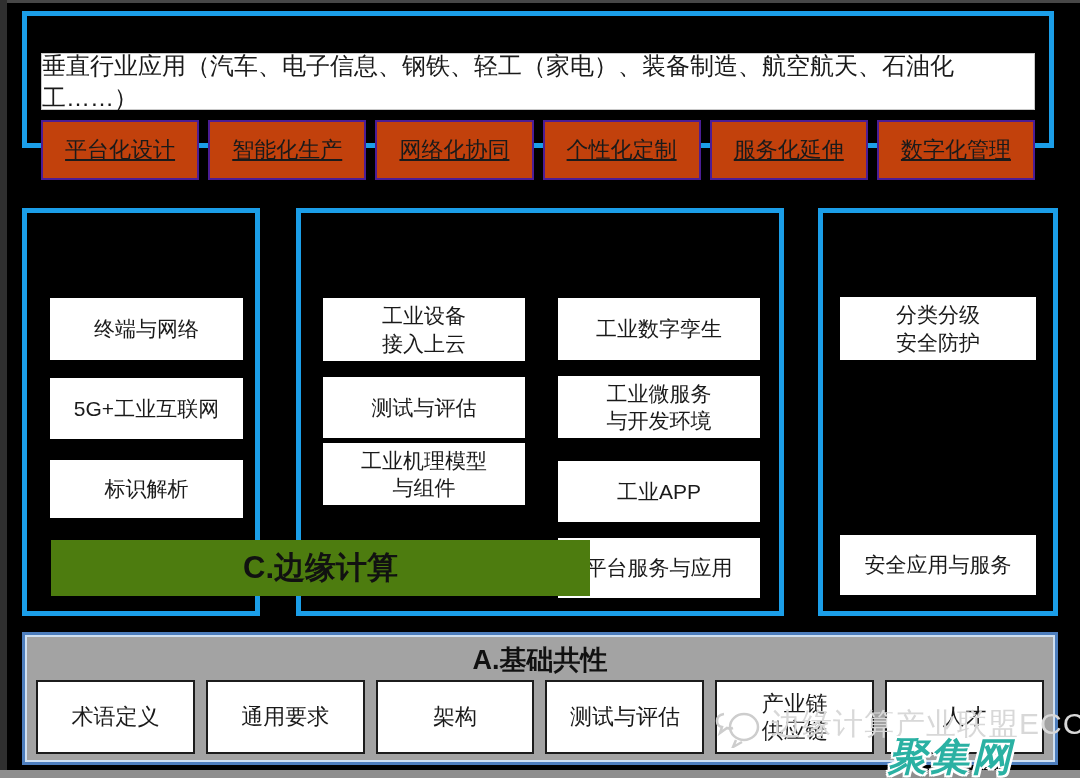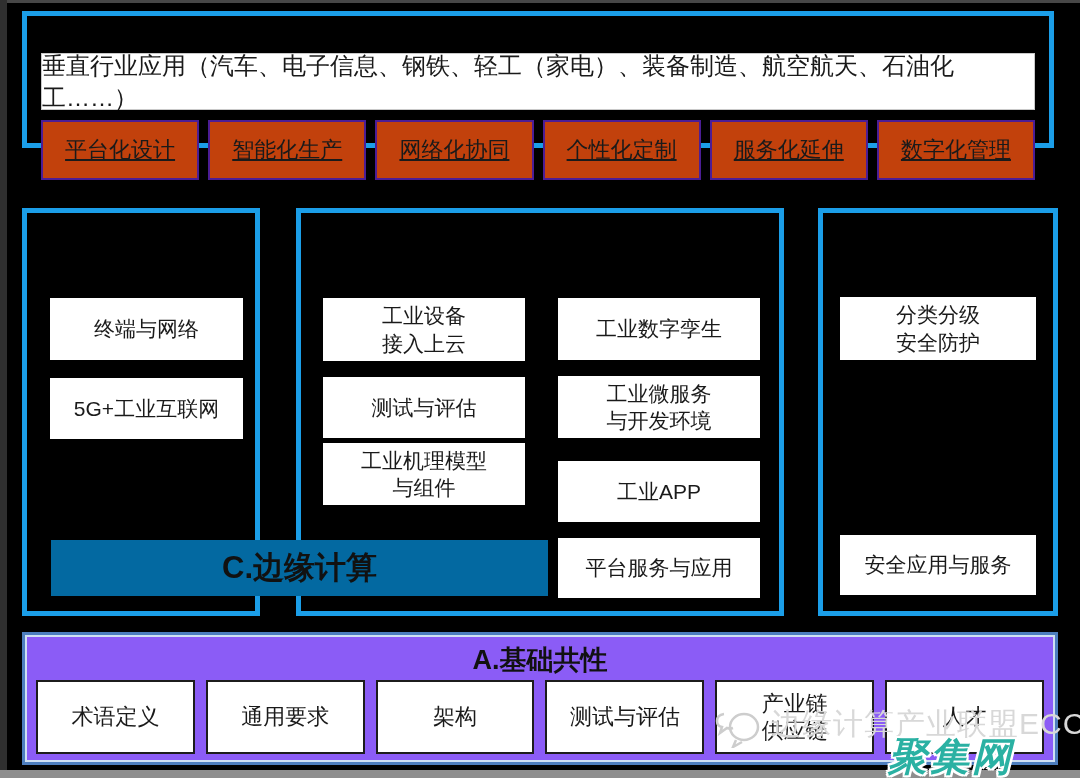--- a/index.html
+++ b/index.html
@@ -29,25 +29,25 @@
   .nbox{left:23px;width:193px;}
   .n1{top:85px;height:62px;} .n2{top:165px;height:61px;} .n3{top:247px;height:58px;}
 
   .pl{left:22px;width:202px;} .pr{left:257px;width:202px;}
   .pl1{top:85px;height:63px;} .pl2{top:164px;height:61px;} .pl3{top:230px;height:62px;}
   .pr1{top:85px;height:62px;} .pr2{top:163px;height:62px;} .pr3{top:248px;height:61px;} .pr4{top:325px;height:60px;}
 
   .sbox{left:17px;width:196px;}
   .s1{top:84px;height:63px;} .s2{top:205px;height:60px;} .s3{top:322px;height:60px;}
 
-  .edge-banner{position:absolute;left:51px;top:540px;width:497px;height:56px;background:#0369a1;
+  .edge-banner{position:absolute;left:51px;top:540px;width:539px;height:56px;background:#4d7c0f;
                color:#111;display:flex;align-items:center;justify-content:center;
                font-size:31px;font-weight:bold;z-index:6;}
 
-  .panel-bottom{position:absolute;left:22px;top:632px;width:1036px;height:133px;background:#8b5cf6;
+  .panel-bottom{position:absolute;left:22px;top:632px;width:1036px;height:133px;background:#a3a3a3;
                 border:3px solid #4d7ebe;box-sizing:border-box;
                 box-shadow:inset 0 0 0 2px #cfe0f2;}
   .a-title{position:absolute;left:0;right:0;top:7px;text-align:center;font-size:27px;
            font-weight:bold;color:#111;}
   .found-row{position:absolute;left:11px;right:11px;top:45px;height:74px;display:flex;gap:11px;}
   .found-box{flex:1;background:#fff;border:2px solid #1c1c1c;display:flex;align-items:center;
              justify-content:center;text-align:center;white-space:pre-line;font-size:22px;
              color:#1a1a1a;line-height:1.25;box-sizing:border-box;}
 
   .watermark{position:absolute;left:714px;top:700px;display:flex;align-items:center;gap:5px;z-index:10;}
@@ -74,20 +74,21 @@
       <div class="mode-box">网络化协同</div>
       <div class="mode-box">个性化定制</div>
       <div class="mode-box">服务化延伸</div>
       <div class="mode-box">数字化管理</div>
     </div>
   </div>
 
   <div class="panel panel-left">
     <div class="wbox nbox n1">终端与网络</div>
     <div class="wbox nbox n2">5G+工业互联网</div>
+    <div class="wbox nbox n3">标识解析</div>
   </div>
 
   <div class="panel panel-mid">
     <div class="wbox pl pl1">工业设备
 接入上云</div>
     <div class="wbox pl pl2">测试与评估</div>
     <div class="wbox pl pl3">工业机理模型
 与组件</div>
     <div class="wbox pr pr1">工业数字孪生</div>
     <div class="wbox pr pr2">工业微服务

